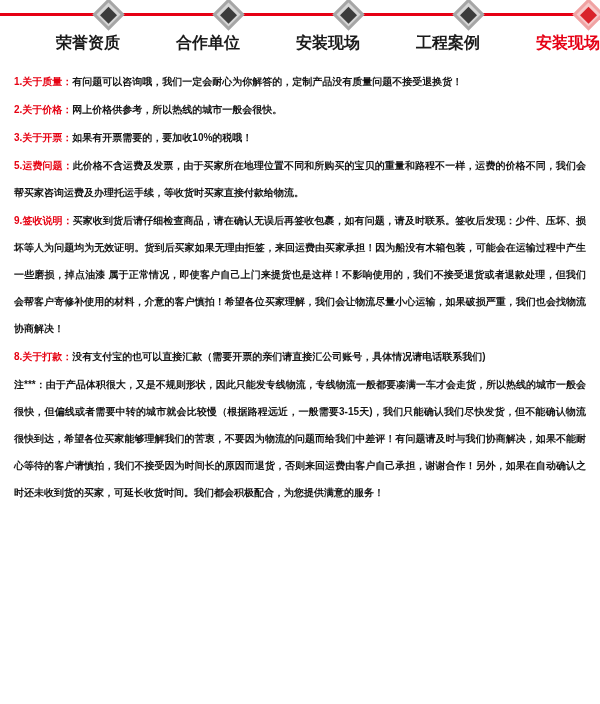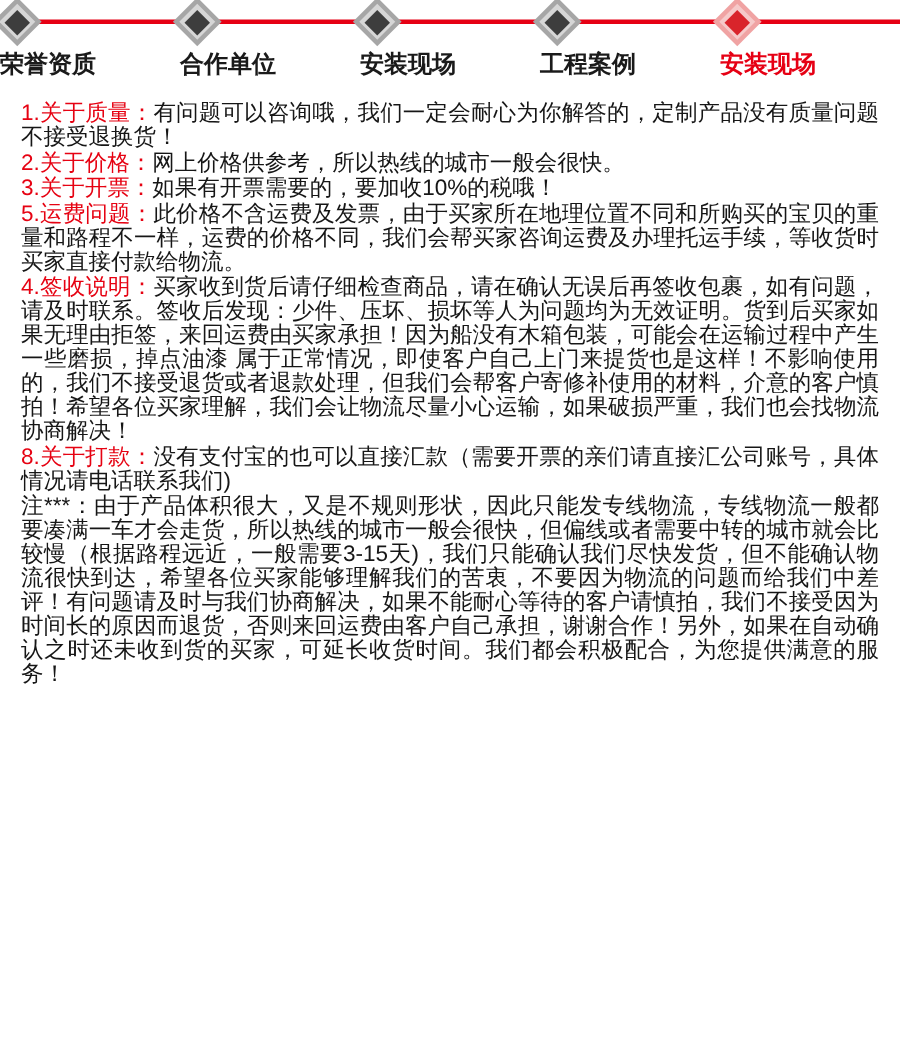--- a/index.html
+++ b/index.html
@@ -13,21 +13,21 @@
     position:relative;
     height:58px;
     display:flex;
   }
   .redline{
     position:absolute;left:0;right:0;top:13px;height:3px;
     background:#e60014;z-index:0;
   }
   .tab{
     width:120px;
-    display:flex;flex-direction:column;align-items:flex-start;
+    display:flex;flex-direction:column;align-items:flex-end;
     cursor:pointer;position:relative;z-index:1;
   }
   .diamond{
     width:23px;height:23px;margin-top:3px;
     transform:rotate(45deg);
     background:#a6a6a6;
     display:flex;align-items:center;justify-content:center;
   }
   .d-mid{
     width:17px;height:17px;background:#d6d6d6;
@@ -44,22 +44,22 @@
     font-size:16px;font-weight:700;color:#1a1a1a;
     white-space:nowrap;
   }
   .tab.active .tab-label{color:#e60014;}
   
   .content{
     padding:10px 14px 0 14px;
   }
   .notice{
     margin:0 0 1px 0;
-    font-size:15px;line-height:16px;
-    font-weight:400;
+    font-size:10px;line-height:27px;
+    font-weight:700;
     color:#161616;
     text-align:justify;
   }
   .notice .lab{color:#e60212;}
   .notice .lab.plain{color:#161616;}
 </style>
 </head>
 <body>
 
 <div class="tabbar">
@@ -105,16 +105,16 @@
       </span>
     <span class="tab-label">安装现场</span>
   </div>
 </div>
 
 <div class="content">
   <p class="notice"><span class="lab">1.关于质量：</span><span>有问题可以咨询哦，我们一定会耐心为你解答的，定制产品没有质量问题不接受退换货！</span></p>
   <p class="notice"><span class="lab">2.关于价格：</span><span>网上价格供参考，所以热线的城市一般会很快。</span></p>
   <p class="notice"><span class="lab">3.关于开票：</span><span>如果有开票需要的，要加收10%的税哦！</span></p>
   <p class="notice"><span class="lab">5.运费问题：</span><span>此价格不含运费及发票，由于买家所在地理位置不同和所购买的宝贝的重量和路程不一样，运费的价格不同，我们会帮买家咨询运费及办理托运手续，等收货时买家直接付款给物流。</span></p>
-  <p class="notice"><span class="lab">4.签收说明：</span><span>买家收到货后请仔细检查商品，请在确认无误后再签收包裹，如有问题，请及时联系。签收后发现：少件、压坏、损坏等人为问题均为无效证明。货到后买家如果无理由拒签，来回运费由买家承担！因为船没有木箱包装，可能会在运输过程中产生一些磨损，掉点油漆 属于正常情况，即使客户自己上门来提货也是这样！不影响使用的，我们不接受退货或者退款处理，但我们会帮客户寄修补使用的材料，介意的客户慎拍！希望各位买家理解，我们会让物流尽量小心运输，如果破损严重，我们也会找物流协商解决！</span></p>
+  <p class="notice"><span class="lab">9.签收说明：</span><span>买家收到货后请仔细检查商品，请在确认无误后再签收包裹，如有问题，请及时联系。签收后发现：少件、压坏、损坏等人为问题均为无效证明。货到后买家如果无理由拒签，来回运费由买家承担！因为船没有木箱包装，可能会在运输过程中产生一些磨损，掉点油漆 属于正常情况，即使客户自己上门来提货也是这样！不影响使用的，我们不接受退货或者退款处理，但我们会帮客户寄修补使用的材料，介意的客户慎拍！希望各位买家理解，我们会让物流尽量小心运输，如果破损严重，我们也会找物流协商解决！</span></p>
   <p class="notice"><span class="lab">8.关于打款：</span><span>没有支付宝的也可以直接汇款（需要开票的亲们请直接汇公司账号，具体情况请电话联系我们)</span></p>
   <p class="notice"><span class="lab plain">注***：</span><span>由于产品体积很大，又是不规则形状，因此只能发专线物流，专线物流一般都要凑满一车才会走货，所以热线的城市一般会很快，但偏线或者需要中转的城市就会比较慢（根据路程远近，一般需要3-15天)，我们只能确认我们尽快发货，但不能确认物流很快到达，希望各位买家能够理解我们的苦衷，不要因为物流的问题而给我们中差评！有问题请及时与我们协商解决，如果不能耐心等待的客户请慎拍，我们不接受因为时间长的原因而退货，否则来回运费由客户自己承担，谢谢合作！另外，如果在自动确认之时还未收到货的买家，可延长收货时间。我们都会积极配合，为您提供满意的服务！</span></p>
 </div>
 
 </body></html>

